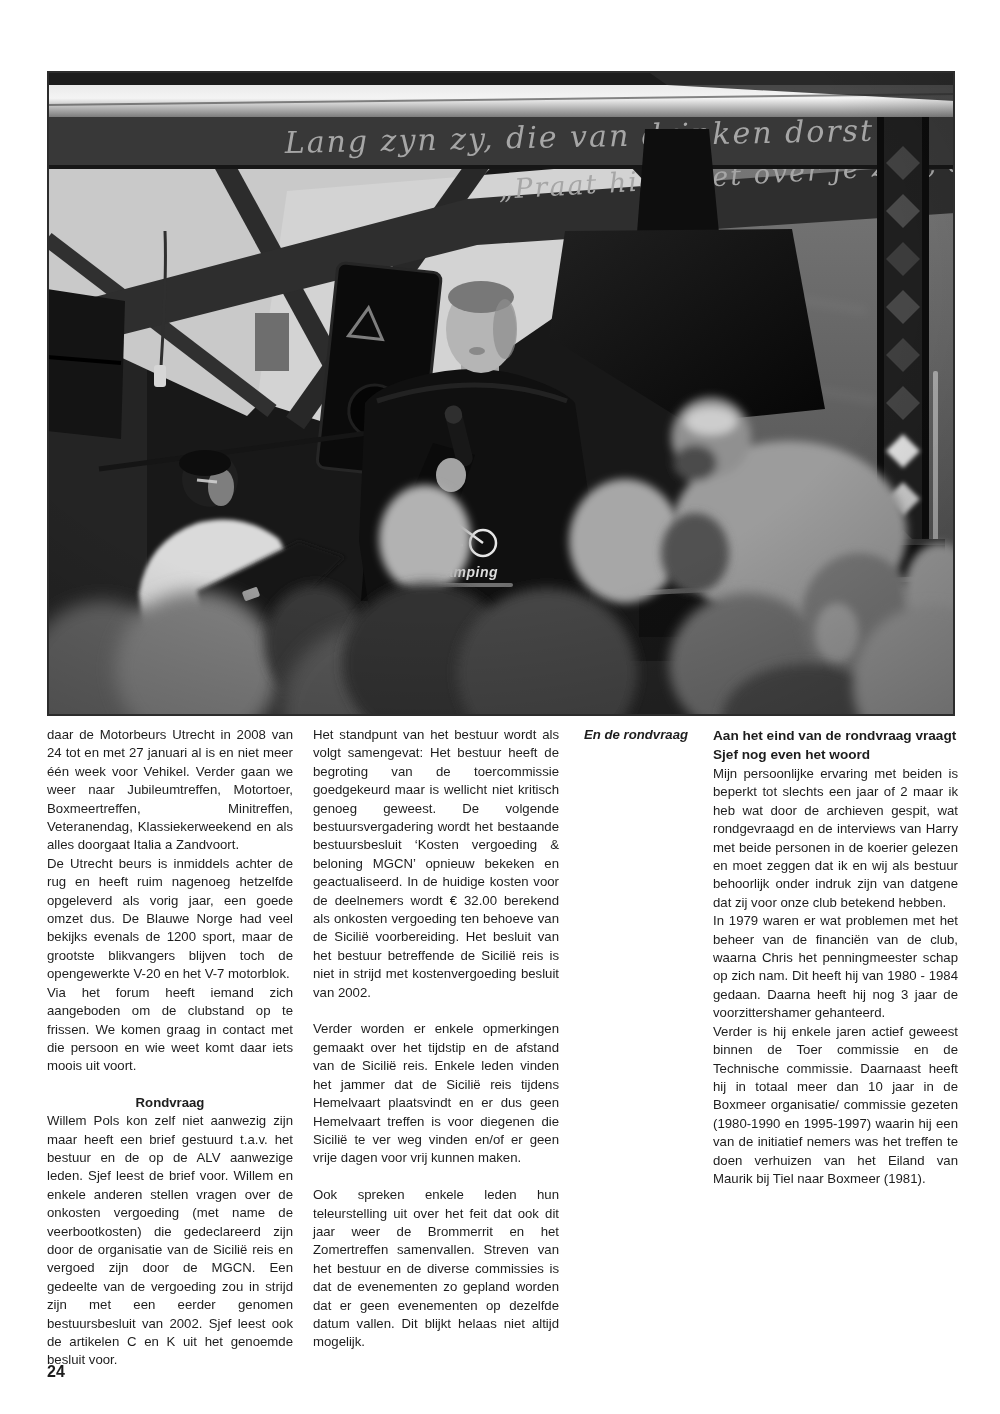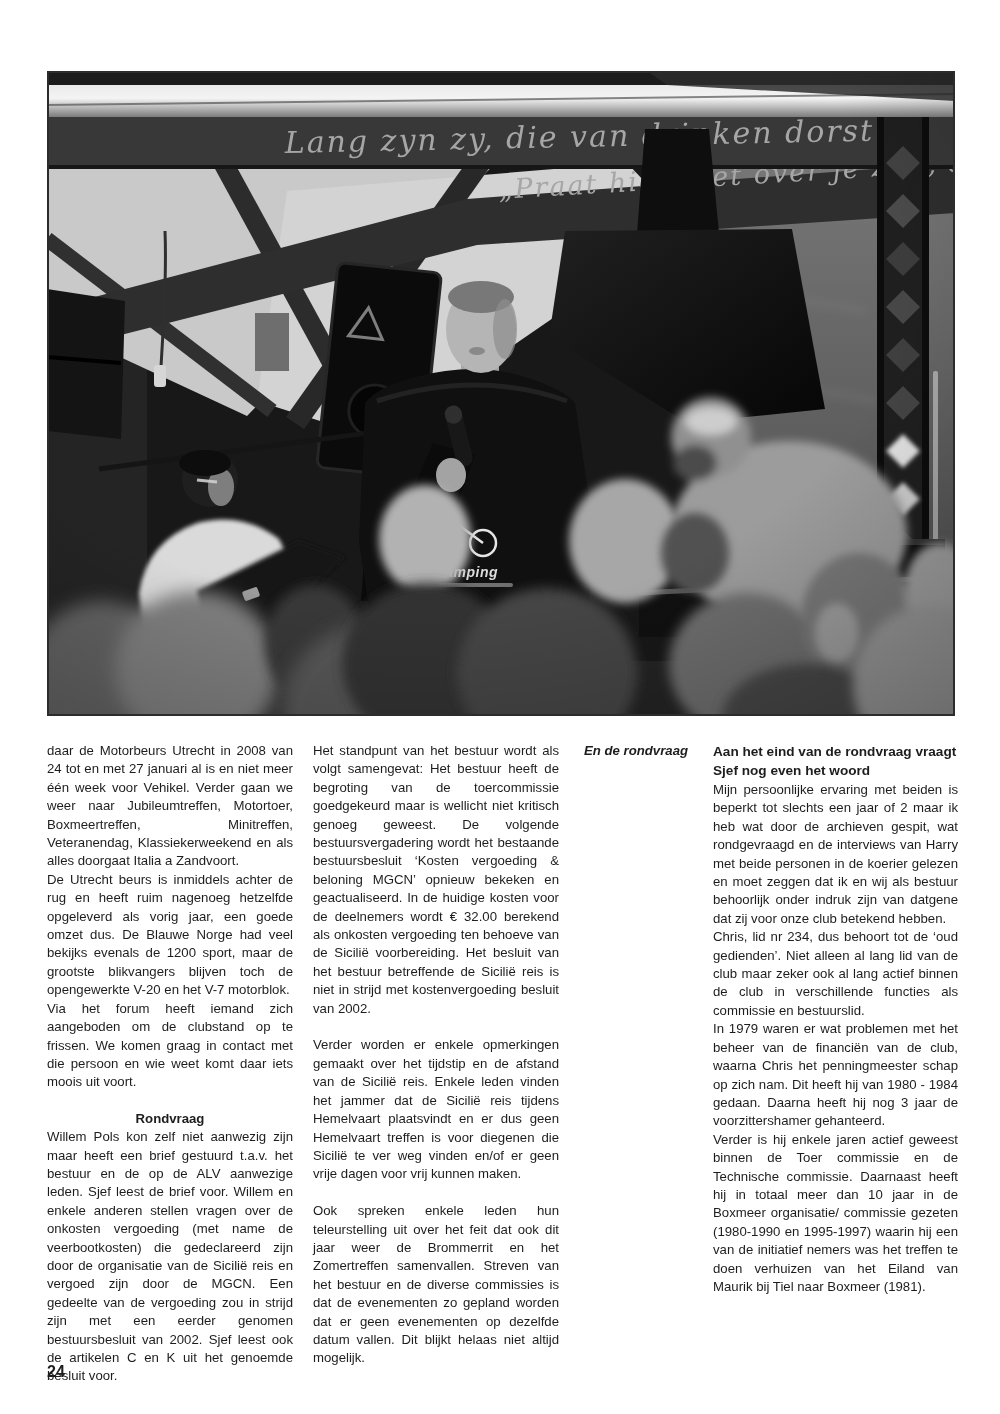--- a/index.html
+++ b/index.html
@@ -1,19 +1,19 @@
 <!DOCTYPE html>
 <html lang="nl"><head>
 <meta charset="utf-8">
 <style>
   html,body{margin:0;padding:0;background:#ffffff;}
   body{width:1000px;height:1414px;position:relative;font-family:"Liberation Sans",sans-serif;color:#1d1d1d;}
   .photo{position:absolute;left:47px;top:71px;width:908px;height:645px;margin:0;}
   .photo svg{display:block;}
-  .col{position:absolute;top:742px;font-size:13.2px;line-height:18.4px;}
+  .col{position:absolute;top:726px;font-size:13.2px;line-height:18.4px;}
   .col p{margin:0;text-align:justify;}
   .col p.gap{margin-top:18.4px;}
   .col h3{margin:18px 0 0 0;font-size:13.2px;line-height:18.4px;font-weight:bold;text-align:center;}
   .col1{left:47px;width:246px;}
   .col2{left:313px;width:246px;}
   .col3{left:578px;width:130px;margin-left:6px;}
   .col4{left:713px;width:245px;}
   .caption{font-weight:bold;font-style:italic;font-size:13.2px;line-height:18px;margin:0;}
   .col4 h2{margin:0 0 1px 0;font-size:13.6px;line-height:19px;font-weight:bold;text-align:left;}
   .pagenum{position:absolute;left:47px;top:1363px;font-size:16px;font-weight:bold;}
@@ -207,18 +207,17 @@
   <p class="gap">Ook spreken enkele leden hun teleurstelling uit over het feit dat ook dit jaar weer de Brommerrit en het Zomertreffen samenvallen. Streven van het bestuur en de diverse commissies is dat de evenementen zo gepland worden dat er geen evenementen op dezelfde datum vallen. Dit blijkt helaas niet altijd mogelijk.</p>
 </div>
 
 <div class="col col3">
   <p class="caption">En de rondvraag</p>
 </div>
 
 <div class="col col4">
   <h2>Aan het eind van de rondvraag vraagt Sjef nog even het woord</h2>
   <p>Mijn persoonlijke ervaring met beiden is beperkt tot slechts een jaar of 2 maar ik heb wat door de archieven gespit, wat rondgevraagd en de interviews van Harry met beide personen in de koerier gelezen en moet zeggen dat ik en wij als bestuur behoorlijk onder indruk zijn van datgene dat zij voor onze club betekend hebben.</p>
-  <p>Chris, lid nr 234, dus behoort tot de ‘oud gedienden’. Niet alleen al lang lid van de club maar zeker ook al lang actief binnen de club in verschillende functies als commissie en bestuurslid.</p>
   <p>In 1979 waren er wat problemen met het beheer van de financiën van de club, waarna Chris het penningmeester schap op zich nam. Dit heeft hij van 1980 - 1984 gedaan. Daarna heeft hij nog 3 jaar de voorzittershamer gehanteerd.</p>
   <p>Verder is hij enkele jaren actief geweest binnen de Toer commissie en de Technische commissie. Daarnaast heeft hij in totaal meer dan 10 jaar in de Boxmeer organisatie/ commissie gezeten (1980-1990 en 1995-1997) waarin hij een van de initiatief nemers was het treffen te doen verhuizen van het Eiland van Maurik bij Tiel naar Boxmeer (1981).</p>
 </div>
 
 <div class="pagenum">24</div>
 
 </body></html>

